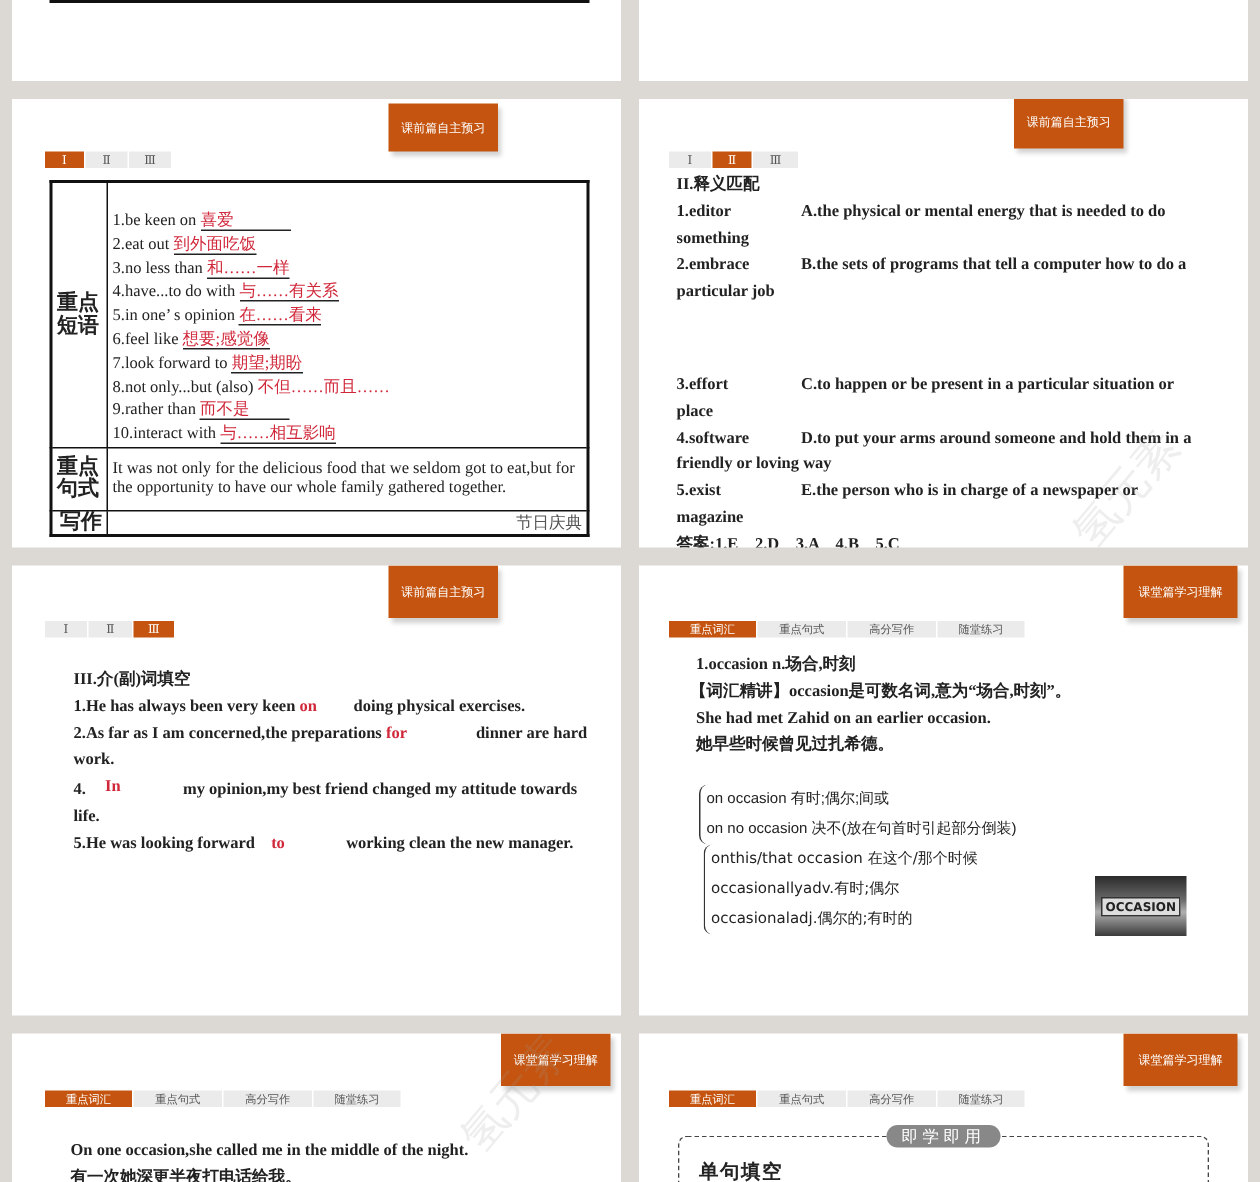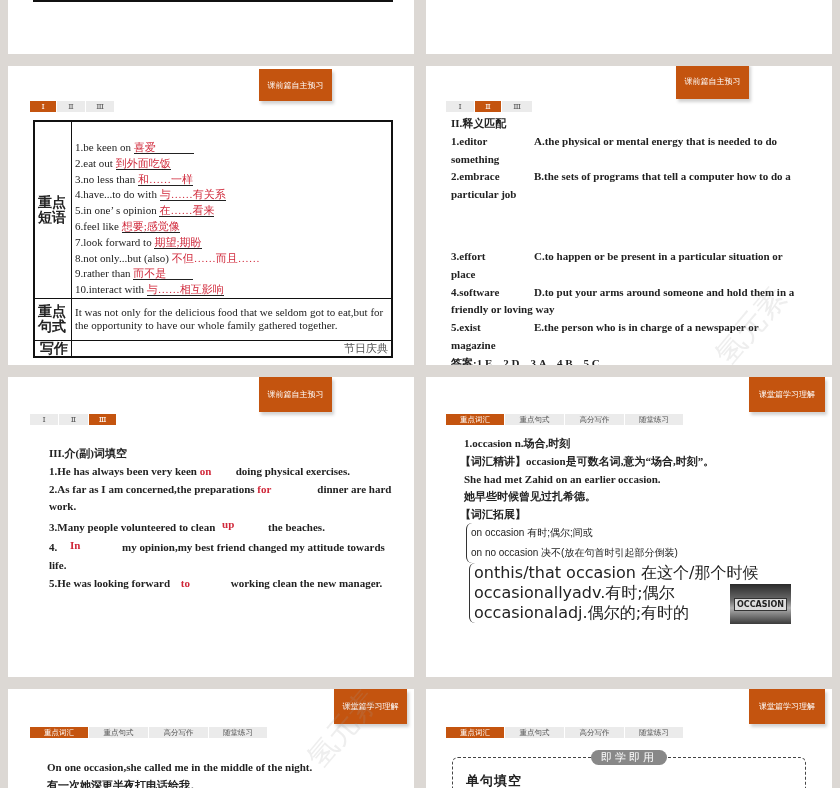--- a/index.html
+++ b/index.html
@@ -88,46 +88,44 @@
   <div class="badge" style="left:251px;top:0;width:73px;height:35px;">课前篇自主预习</div>
   <div class="tabs" style="left:22px;top:37px;">
     <div class="tab" style="width:28px;">Ⅰ</div>
     <div class="tab" style="width:29px;">Ⅱ</div>
     <div class="tab active" style="width:27px;">Ⅲ</div>
   </div>
   <div class="p" style="left:41px;top:68px;width:350px;">
     <div>III.介(副)词填空</div>
     <div><span>1.He has always been very keen </span><span class="red" style="display:inline-block;width:36px;">on</span><span>doing physical exercises.</span></div>
     <div><span>2.As far as I am concerned,the preparations </span><span class="red" style="display:inline-block;width:60px;">for</span><span>dinner are hard work.</span></div>
-    <div><span>3.Many people volunteered to clean </span><span class="red" style="display:inline-block;width:46px;padding-left:4px;vertical-align:3px;">up</span><span>the beaches.</span></div>
     <div><span>4. </span><span class="red" style="display:inline-block;width:52px;padding-left:10px;vertical-align:2px;">In</span><span>my opinion,my best friend changed my attitude towards life.</span></div>
     <div><span>5.He was looking forward </span><span class="red" style="display:inline-block;width:50px;padding-left:8px;">to</span><span>working clean the new manager.</span></div>
   </div>
 </div>
 
 <div class="slide" style="left:426px;top:377px;width:406px;height:300px;">
   <div class="badge" style="left:323px;top:0;width:76px;height:35px;">课堂篇学习理解</div>
   <div class="tabs" style="left:20px;top:37px;">
     <div class="tab tab4 active" style="width:58px;">重点词汇</div>
     <div class="tab tab4" style="width:59px;">重点句式</div>
     <div class="tab tab4" style="width:59px;">高分写作</div>
     <div class="tab tab4" style="width:58px;">随堂练习</div>
   </div>
   <div style="position:absolute;left:38px;top:58px;font-size:11px;line-height:17.8px;font-weight:bold;">
     <div>1.occasion n.场合,时刻</div>
     <div style="margin-left:-4px;">【词汇精讲】occasion是可数名词,意为“场合,时刻”。</div>
     <div>She had met Zahid on an earlier occasion.</div>
     <div>她早些时候曾见过扎希德。</div>
-    <div style="margin-left:-4px;">【词汇拓展】</div>
   </div>
   <div style="position:absolute;left:40px;top:146px;font-family:Liberation Sans, sans-serif;font-size:10px;line-height:20px;border-left:1.5px solid #333;border-radius:6px 0 0 6px;padding-left:4px;">
     <div>on occasion 有时;偶尔;间或</div>
     <div>on no occasion 决不(放在句首时引起部分倒装)</div>
   </div>
-  <div style="position:absolute;left:43px;top:186px;font-family:'DejaVu Sans',sans-serif;font-size:16px;line-height:20px;border-left:1.5px solid #333;border-radius:6px 0 0 6px;padding-left:4px;">
+  <div style="position:absolute;left:43px;top:186px;font-family:'DejaVu Sans',sans-serif;font-size:10px;line-height:20px;border-left:1.5px solid #333;border-radius:6px 0 0 6px;padding-left:4px;">
     <div>onthis/that occasion 在这个/那个时候</div>
     <div>occasionallyadv.有时;偶尔</div>
     <div>occasionaladj.偶尔的;有时的</div>
   </div>
   <div style="position:absolute;left:304px;top:207px;width:61px;height:40px;background:linear-gradient(180deg,#2a2a2a,#6a6a6a 40%,#b0b0b0 60%,#3a3a3a);display:flex;align-items:center;justify-content:center;">
     <span style="background:#ddd;color:#222;font-family:'DejaVu Sans',sans-serif;font-weight:bold;font-size:8px;padding:1px 2px;border:1px solid #333;">OCCASION</span>
   </div>
 </div>
 
 <div class="slide" style="left:8px;top:689px;width:406px;height:99px;">

